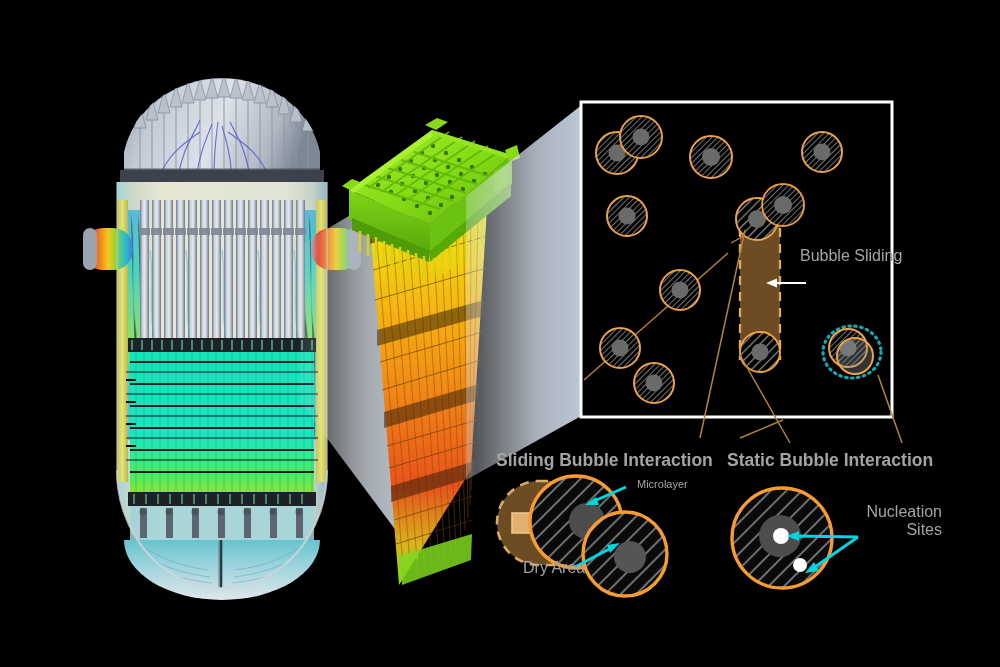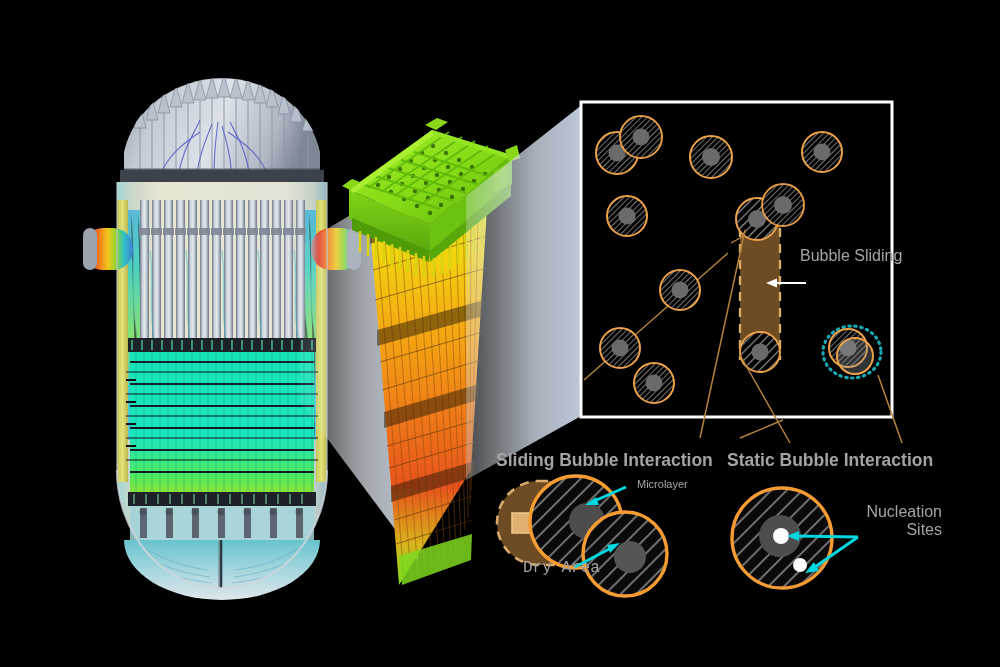--- a/index.html
+++ b/index.html
@@ -670,18 +670,18 @@
   </svg>
 
   <div class="lbl nosel" style="left:800px;top:247px;font-size:16px;">Bubble Sliding</div>
 
   <div class="lbl bold nosel" style="left:727px;top:450px;font-size:17.5px;">Static Bubble Interaction</div>
 
   <div class="lbl bold nosel" style="left:496px;top:450px;font-size:17.5px;">Sliding Bubble Interaction</div>
 
   <div class="lbl nosel" style="left:637px;top:478px;font-size:11px;">Microlayer</div>
 
-  <div class="lbl nosel" style="left:523px;top:559px;font-size:16px;font-family:Liberation Mono, monospace;">Dry Area</div>
+  <div class="lbl nosel" style="left:523px;top:559px;font-size:16px;">Dry Area</div>
 
   <div class="lbl nosel" style="left:864px;top:503px;font-size:16px;text-align:right;width:78px;">Nucleation
 Sites</div>
 
 </div>
 
 </body></html>

